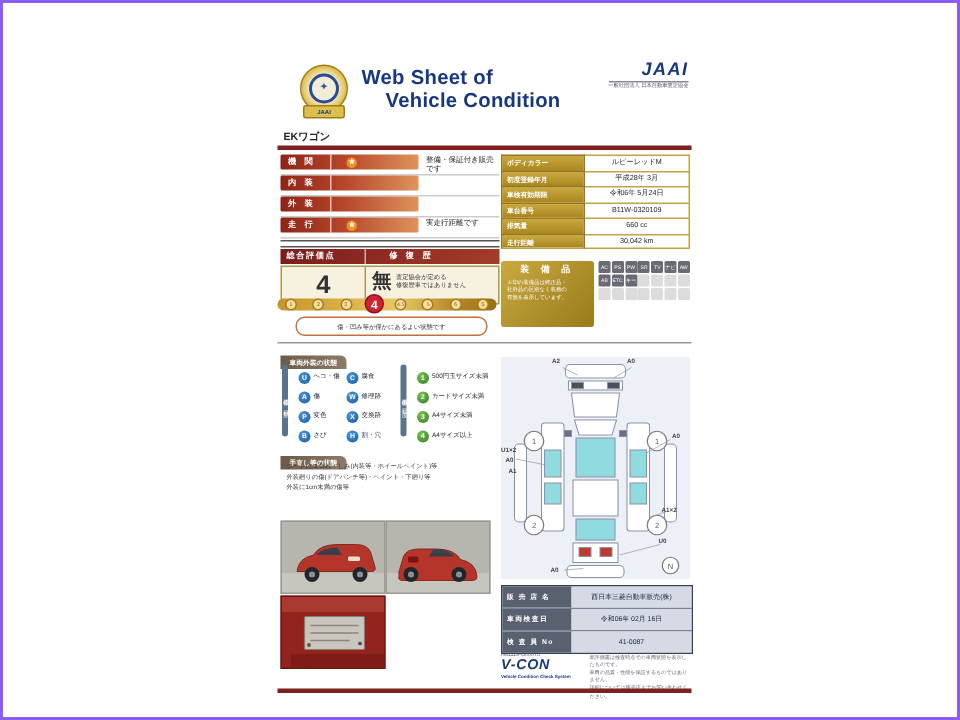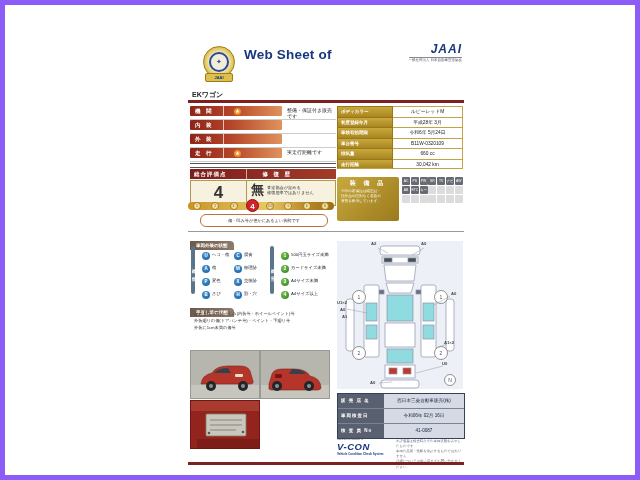--- a/index.html
+++ b/index.html
@@ -1,16 +1,16 @@
 <!DOCTYPE html>
 <html><head>
 <meta charset="utf-8">
 <style>
 html,body{margin:0;padding:0;background:#fff}
-.page{position:relative;width:640px;height:480px;background:#fff;border:5px solid #8b5cf6;box-sizing:border-box;font-family:"Liberation Sans",sans-serif;overflow:hidden;line-height:1.1}
+.page{position:relative;width:640px;height:480px;background:#fff;border:2px solid #8b5cf6;box-sizing:border-box;font-family:"Liberation Sans",sans-serif;overflow:hidden;line-height:1.1}
 .doc{position:absolute;left:183px;top:33px;width:276px;height:432px}
 .abs{position:absolute}
 
 .badge{left:14px;top:8px;width:34px;height:40px}
 .badge .ring{position:absolute;left:1px;top:0;width:30px;height:30px;border-radius:50%;background:radial-gradient(circle,#f7efd0 40%,#ddbf4d 70%,#b8901f 100%);border:1px solid #a07c18}
 .badge .core{position:absolute;left:7px;top:6px;width:16px;height:16px;border-radius:50%;border:2px solid #2a4a9a;background:#f2edd8;color:#2a4a9a;font-size:7px;text-align:center;line-height:16px}
 .badge .rib{position:absolute;left:3px;top:27px;width:26px;height:7px;background:#ddbf4d;border:1px solid #a07c18;border-radius:2px;font-size:4px;font-weight:bold;color:#17377e;text-align:center;line-height:7px}
 .title{left:56px;top:10px;color:#17377e;font-weight:bold;font-size:13.5px;letter-spacing:.2px}
 .title .t2{margin-left:16px}
 .jaai{right:2px;top:5px;text-align:right}
@@ -79,20 +79,21 @@
 <div class="page">
  <div class="doc">
 
   <div class="abs badge">
     <div class="ring"></div>
     <div class="core">✦</div>
     <div class="rib">JAAI</div>
   </div>
   <div class="abs title">
     <div>Web Sheet of</div>
+    <div class="t2">Vehicle Condition</div>
   </div>
   <div class="abs jaai">
     <div class="logo">JAAI</div>
     <div class="sub">一般社団法人 日本自動車査定協会</div>
   </div>
   <div class="abs model">EKワゴン</div>
   <div class="abs rule" style="top:62px"></div>
 
   <div class="abs bar-row" style="top:68px">
     <div class="bar">

